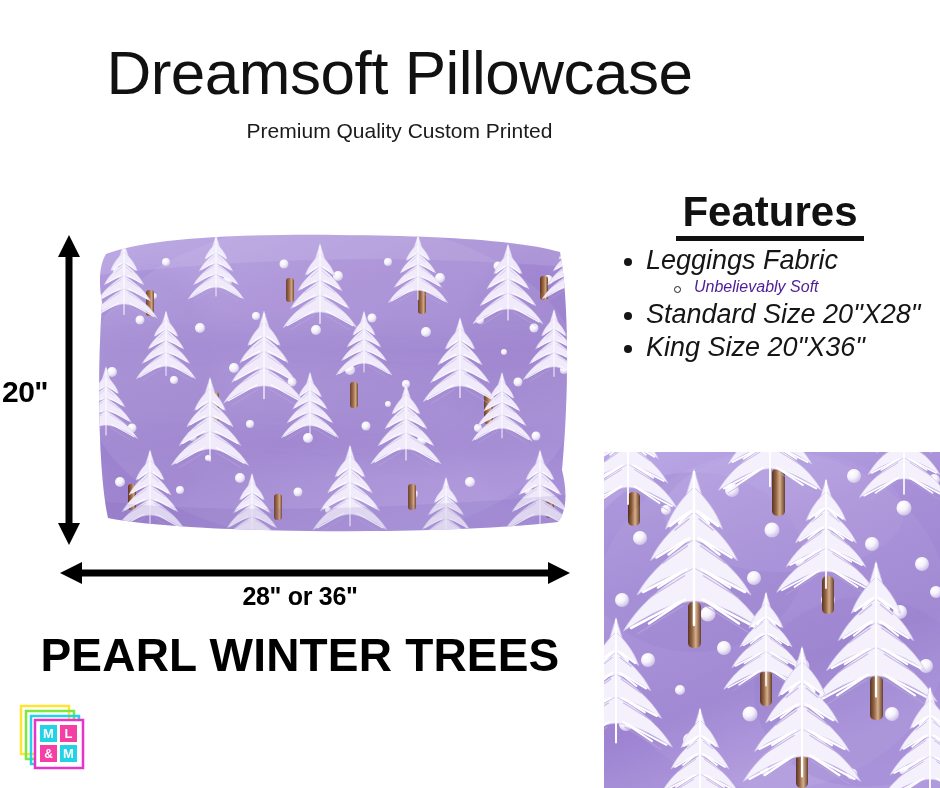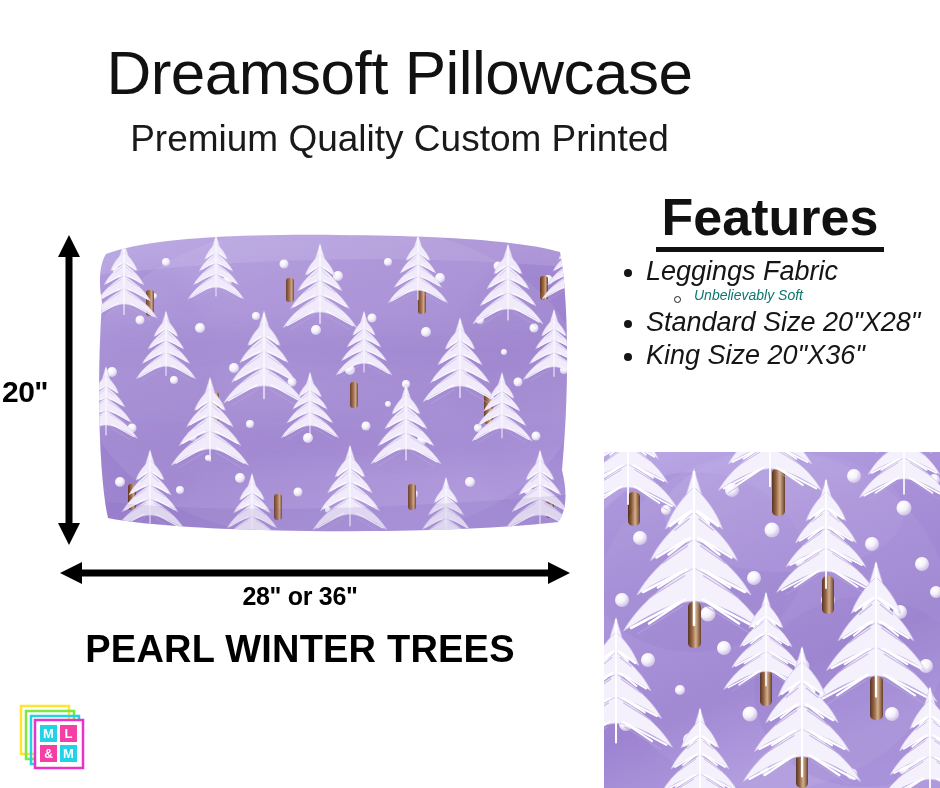--- a/index.html
+++ b/index.html
@@ -28,21 +28,21 @@
     font-size: 62px;
     font-weight: 400;
     letter-spacing: -0.5px;
     color: #111111;
     margin: 0;
     padding-top: 42px;
     line-height: 1.0;
   }
   #product-subtitle {
     font-family: "Liberation Sans", sans-serif;
-    font-size: 37px;
+    font-size: 21px;
     font-weight: 400;
     color: #1a1a1a;
     margin: 0;
     padding-top: 16px;
     line-height: 1.0;
   }
 
   
   #pillow-figure {
     position: absolute;
@@ -95,36 +95,36 @@
     color: #000;
     letter-spacing: -0.3px;
   }
 
   #pattern-name {
     position: absolute;
     left: 0;
     top: 628px;
     width: 600px;
     text-align: center;
-    font-size: 38px;
+    font-size: 46px;
     font-weight: 700;
     letter-spacing: 0.2px;
     color: #000;
   }
 
   
   #features-panel {
     position: absolute;
     left: 600px;
     top: 190px;
     width: 340px;
   }
   #features-heading {
     text-align: center;
-    font-size: 52px;
+    font-size: 42px;
     font-weight: 700;
     color: #111;
     margin: 0;
     padding: 0 0 2px 0;
     line-height: 1.05;
     display: block;
   }
   #features-heading-inner {
     display: inline-block;
     border-bottom: 5px solid #111;
@@ -154,23 +154,23 @@
     background: #151515;
   }
   .sub-list {
     list-style: none;
     margin: 0 0 2px 0;
     padding: 0 0 0 26px;
   }
   .sub-list li {
     position: relative;
     padding-left: 22px;
-    font-size: 14px;
+    font-size: 16px;
     line-height: 1.25;
-    color: #0f766e;
+    color: #4c1d95;
   }
   .sub-list li .bullet-ring {
     position: absolute;
     left: 2px;
     top: 9px;
     width: 7px;
     height: 7px;
     border-radius: 50%;
     border: 1.6px solid #1a1a1a;
     box-sizing: border-box;

